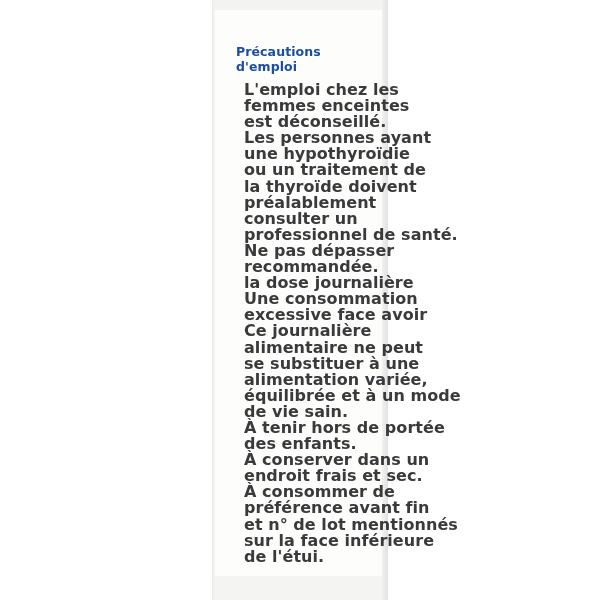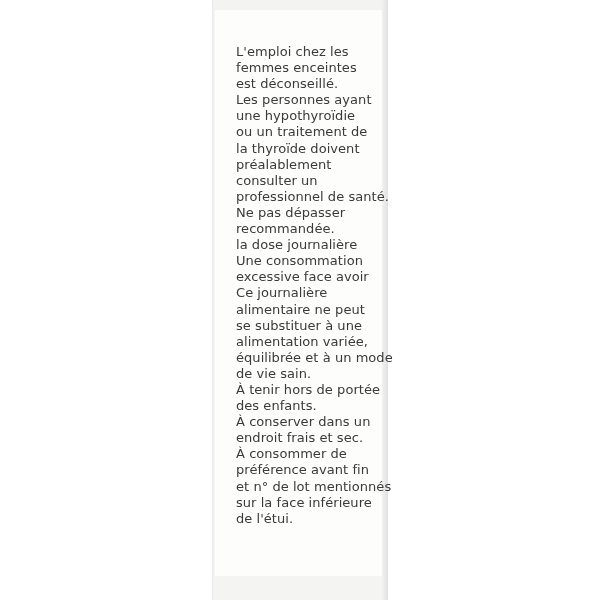--- a/index.html
+++ b/index.html
@@ -70,42 +70,44 @@
   .heading {
     color: #1b4ea0;
     font-size: 12.5px;
     font-weight: bold;
     line-height: 15px;
     margin: 0 0 6px 0;
     letter-spacing: 0.1px;
   }
   .body-text {
     color: #3a3a3c;
-    font-size: 13px;
+    font-size: 16px;
     line-height: 16.1px;
-    margin: 0;
+    margin: 8px;
     letter-spacing: 0.05px;
+    font-weight: bold;
   }
   .body-text .ln {
     display: block;
     white-space: pre;
   }
 </style>
 </head>
 <body>
 
 <div class="page">
 
   <div class="panel"></div>
   <div class="panel-top-band"></div>
   <div class="panel-bottom-band"></div>
   <div class="panel-edge-left"></div>
   <div class="panel-edge-right"></div>
 
   <div class="content">
+    <h2 class="heading">Précautions d'emploi</h2>
     <p class="body-text">
       <span class="ln">L'emploi chez les</span>
       <span class="ln">femmes enceintes</span>
       <span class="ln">est déconseillé.</span>
       <span class="ln">Les personnes ayant</span>
       <span class="ln">une hypothyroïdie</span>
       <span class="ln">ou un traitement de</span>
       <span class="ln">la thyroïde doivent</span>
       <span class="ln">préalablement</span>
       <span class="ln">consulter un</span>

